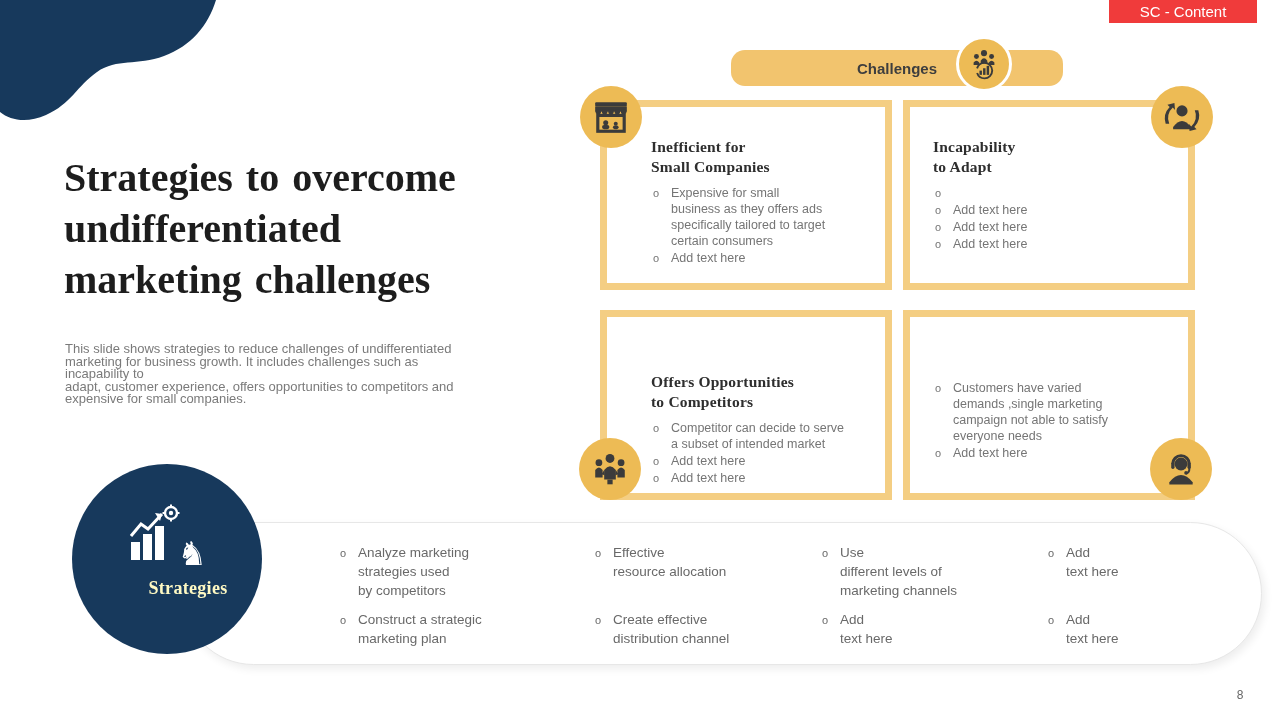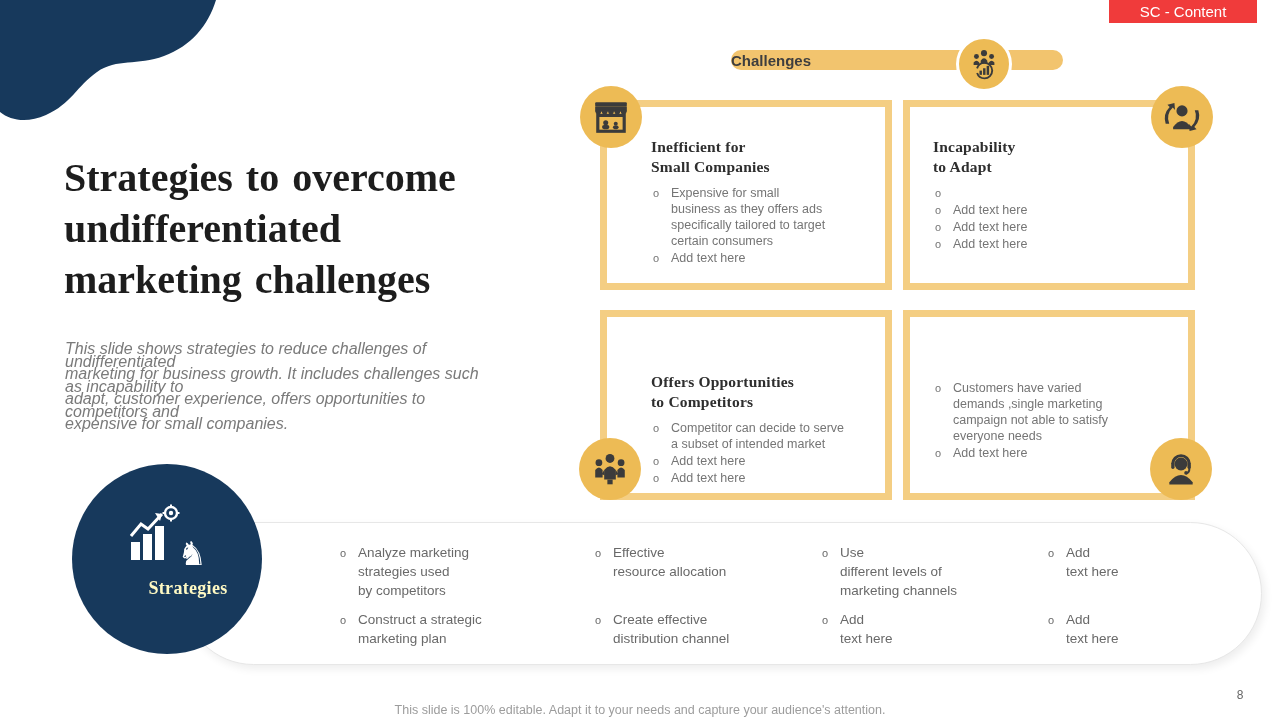--- a/index.html
+++ b/index.html
@@ -21,26 +21,26 @@
   .blob{position:absolute;left:0;top:0;}
 
   
   .tag{position:absolute;left:1109px;top:0;width:148px;height:23px;background:var(--red);
     color:#fff;font-weight:normal;font-size:15px;display:flex;align-items:center;justify-content:center;}
 
   
   .title{position:absolute;left:64px;top:152px;width:470px;
     font-family:"Liberation Serif",serif;font-size:40px;line-height:51px;color:#1D1D1D;
     white-space:pre-line;word-spacing:3px;}
-  .desc{position:absolute;left:65px;top:343px;width:420px;font-size:16px;line-height:12.5px;
-    color:#7A7A7A;white-space:pre-line;font-style:italic;}
-
-  
-  .pill{position:absolute;left:731px;top:50px;width:332px;height:20px;background:var(--yellow-pill);
-    border-radius:14px;display:flex;align-items:center;}
+  .desc{position:absolute;left:65px;top:343px;width:420px;font-size:13px;line-height:12.5px;
+    color:#7A7A7A;white-space:pre-line;}
+
+  
+  .pill{position:absolute;left:731px;top:50px;width:332px;height:36px;background:var(--yellow-pill);
+    border-radius:14px;display:flex;align-items:center;justify-content:center;}
   .pill-label{font-size:15px;font-weight:bold;color:#3E3E3E;}
   .pill-icon{position:absolute;left:956px;top:36px;width:56px;height:56px;border-radius:50%;
     background:var(--yellow-circle);border:3px solid #fff;display:flex;align-items:center;justify-content:center;z-index:3;}
 
   
   .card{position:absolute;width:292px;height:190px;border:7px solid var(--yellow-border);background:#fff;}
   .card1{left:600px;top:100px;}
   .card2{left:903px;top:100px;}
   .card3{left:600px;top:310px;}
   .card4{left:903px;top:310px;}
@@ -332,16 +332,15 @@
       <span class="bt">Add
 text here</span>
     </div>
     <div class="sitem">
       <span class="bg">o</span>
       <span class="bt">Add
 text here</span>
     </div>
   </div>
 
-  <div class="footer">This slide is 100% editable. Adapt it to your needs and capture your audience's attention.</div>
   <div class="pagenum">8</div>
 
 </div>
 
 </body></html>

